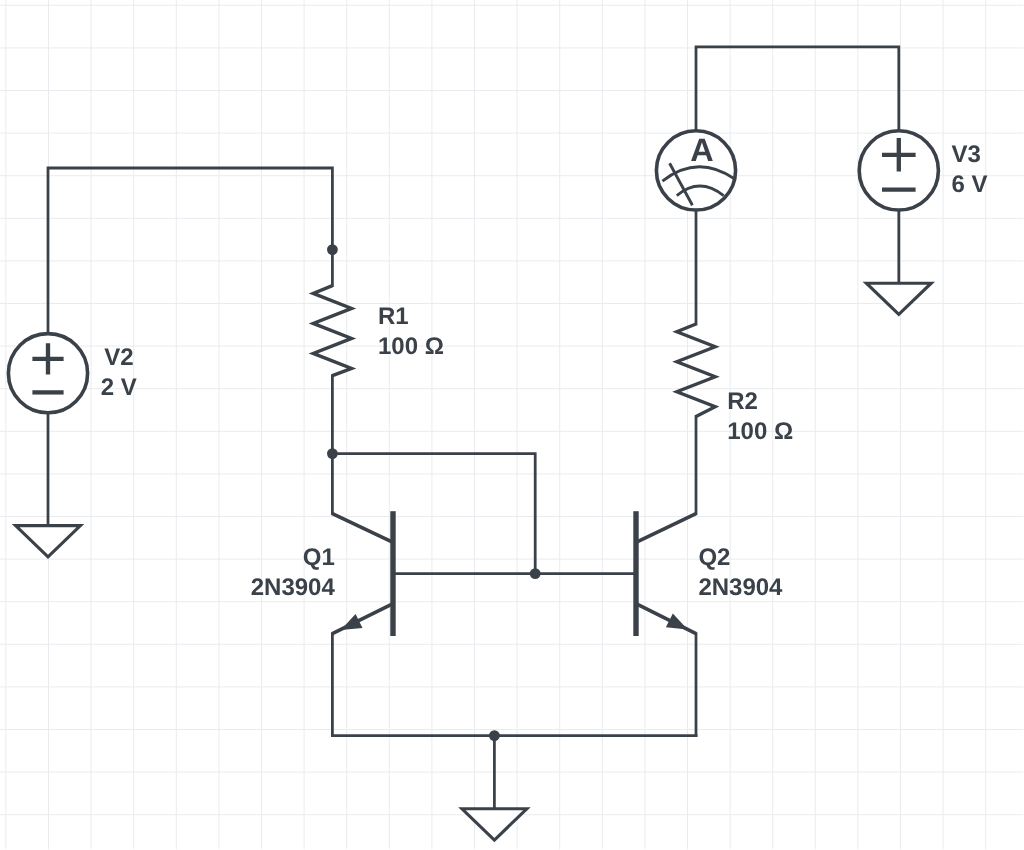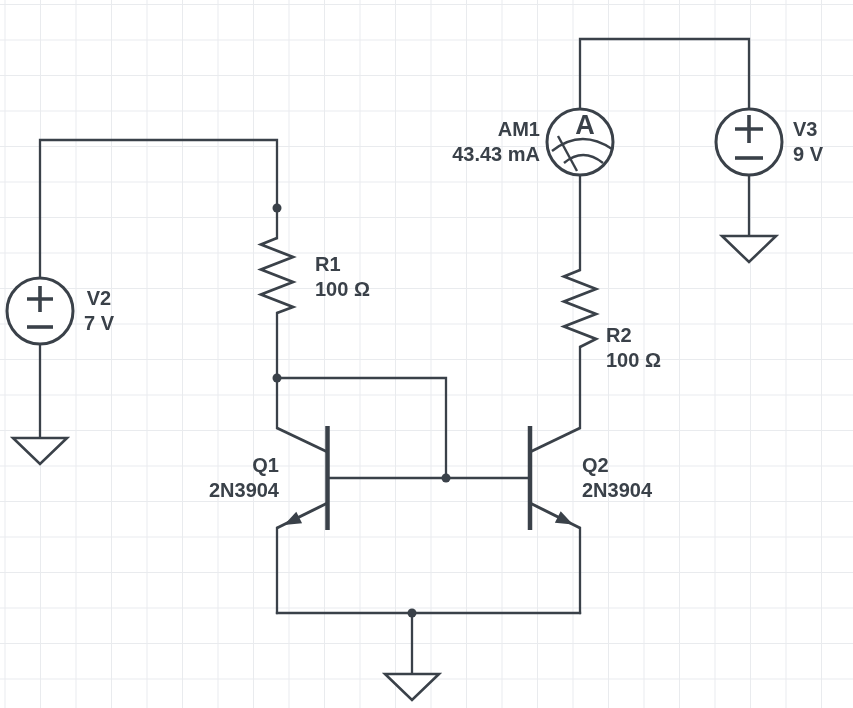--- a/index.html
+++ b/index.html
@@ -153,36 +153,32 @@
     <g>
       <circle class="dot" cx="277" cy="208" r="4.5"></circle>
       <circle class="dot" cx="277" cy="378" r="4.5"></circle>
       <circle class="dot" cx="446" cy="478" r="4.5"></circle>
       <circle class="dot" cx="412" cy="613" r="4.5"></circle>
     </g>
   </svg>
 
   <div class="lbl" style="left:84px;top:286px;text-align:center;">
     <div>V2</div>
-    <div>7 V</div>
+    <div>2 V</div>
   </div>
 
   <div class="lbl" style="left:315px;top:252px;">
     <div>R1</div>
     <div>100 Ω</div>
   </div>
 
-  <div class="lbl right" style="right:313px;top:117px;">
-    <div>AM1</div>
-    <div>43.43 mA</div>
-  </div>
 
   <div class="lbl" style="left:793px;top:117px;">
     <div>V3</div>
-    <div>9 V</div>
+    <div>6 V</div>
   </div>
 
   <div class="lbl" style="left:606px;top:287px;margin-top:36px;">
     <div>R2</div>
     <div>100 Ω</div>
   </div>
 
   <div class="lbl right" style="right:574px;top:453px;">
     <div>Q1</div>
     <div>2N3904</div>

